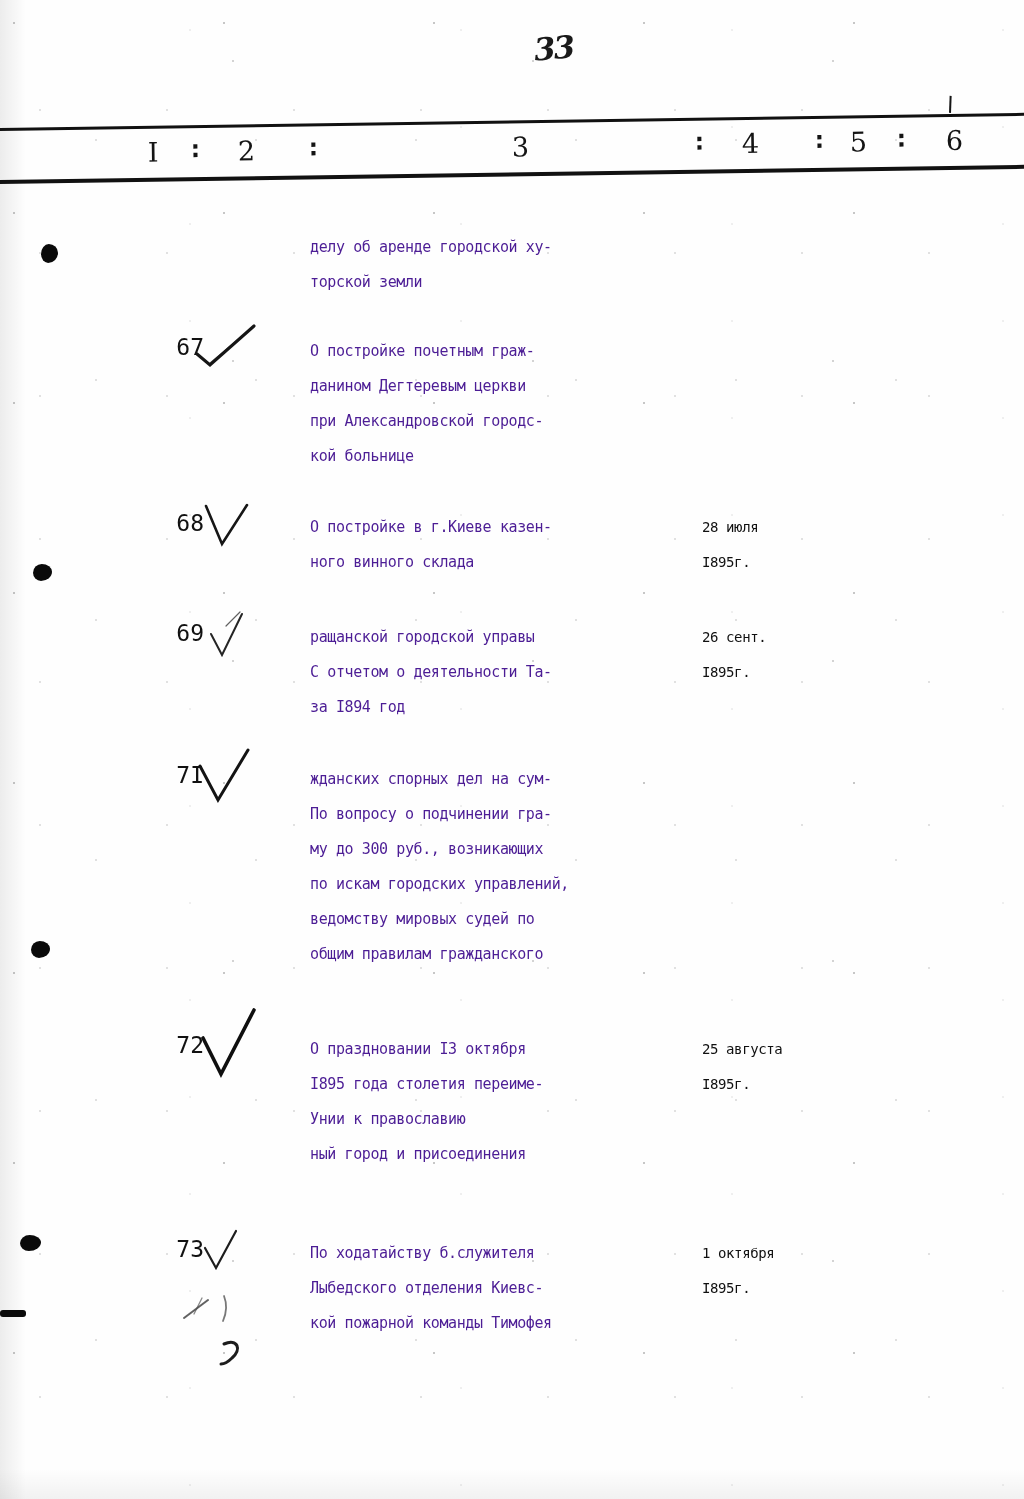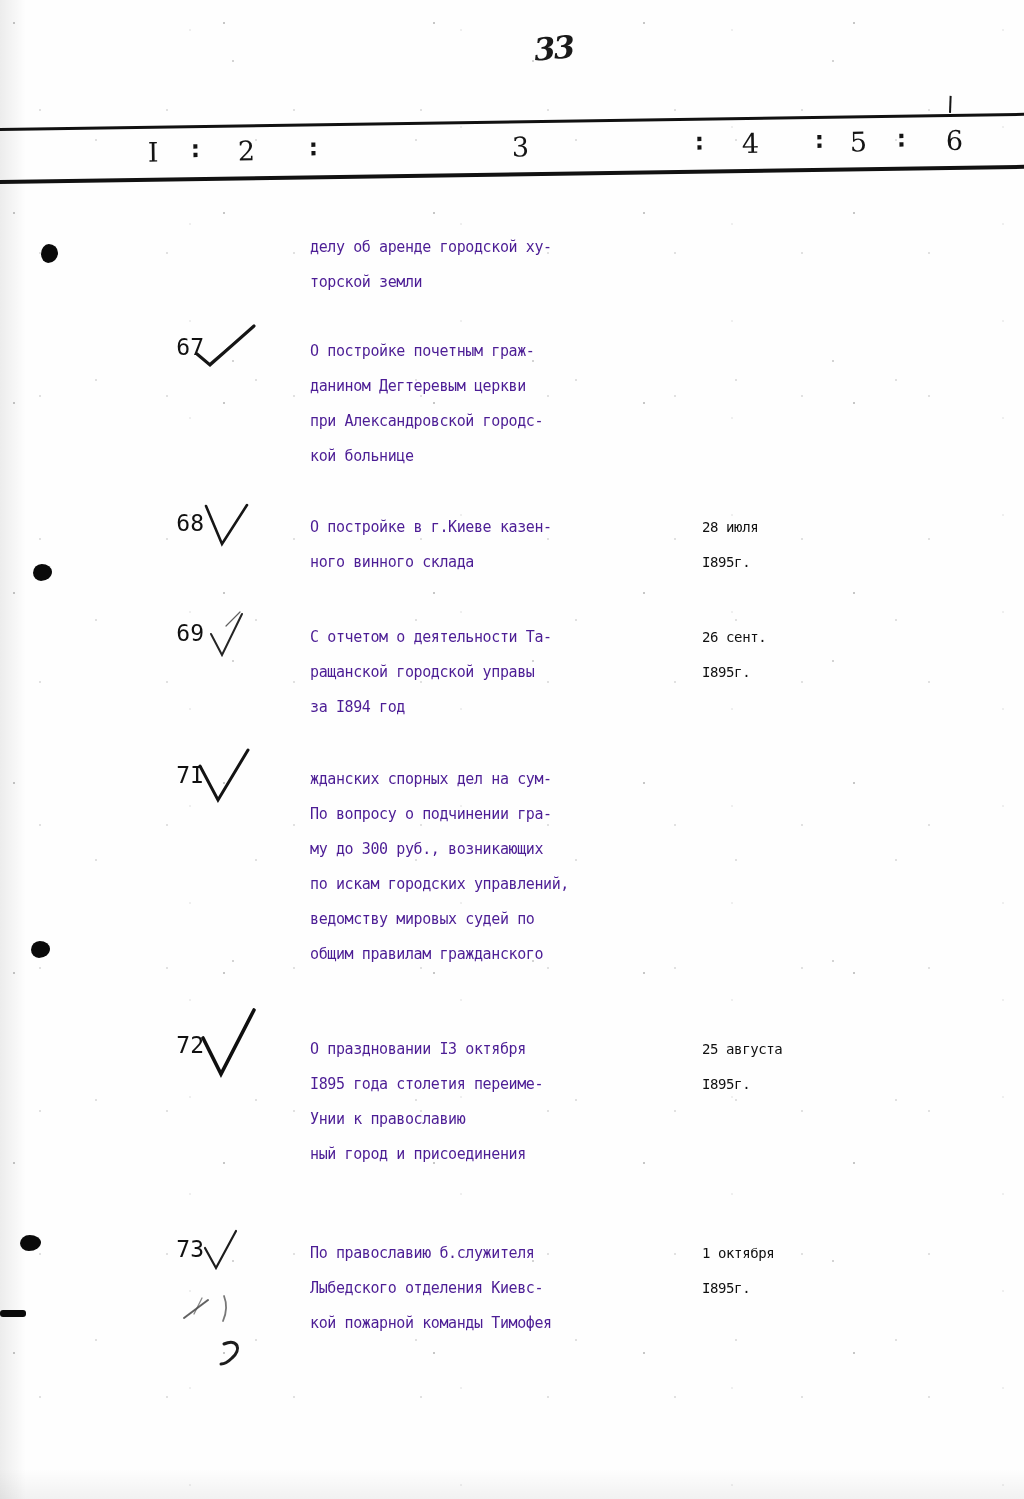--- a/index.html
+++ b/index.html
@@ -251,22 +251,22 @@
 
   <div class="entry" style="top:620px;">
     <div class="num">69</div>
     <div class="check" style="left:206px; top:-8px;">
       <svg width="52" height="54" viewBox="0 0 52 54">
         <path d="M5 22 L16 43 L36 2" stroke="#252525" stroke-width="2.0" fill="none" stroke-linecap="round"></path>
         <path d="M20 14 L34 0" stroke="#2c2c2c" stroke-width="1.2" fill="none" stroke-linecap="round" opacity=".75"></path>
       </svg>
     </div>
     <div class="body">
+      <span class="ln">ращанской городской управы</span>
       <span class="ln">С отчетом о деятельности Та-</span>
-      <span class="ln">ращанской городской управы</span>
       <span class="ln">за I894 год</span>
     </div>
     <div class="date">
       <span class="ln">26 сент.</span>
       <span class="ln">I895г.</span>
     </div>
   </div>
 
   <div class="entry" style="top:762px;">
     <div class="num">7I</div>
@@ -305,21 +305,21 @@
   </div>
 
   <div class="entry" style="top:1236px;">
     <div class="num">73</div>
     <div class="check" style="left:202px; top:-6px;">
       <svg width="50" height="48" viewBox="0 0 50 48">
         <path d="M3 18 L14 38 L34 1" stroke="#1d1d1d" stroke-width="2.2" fill="none" stroke-linecap="round"></path>
       </svg>
     </div>
     <div class="body">
-      <span class="ln">По православию б.служителя</span>
+      <span class="ln">По ходатайству б.служителя</span>
       <span class="ln">Лыбедского отделения Киевс-</span>
       <span class="ln">кой пожарной команды Тимофея</span>
     </div>
     <div class="date">
       <span class="ln">1 октября</span>
       <span class="ln">I895г.</span>
     </div>
   </div>
 
   <div id="stray">

